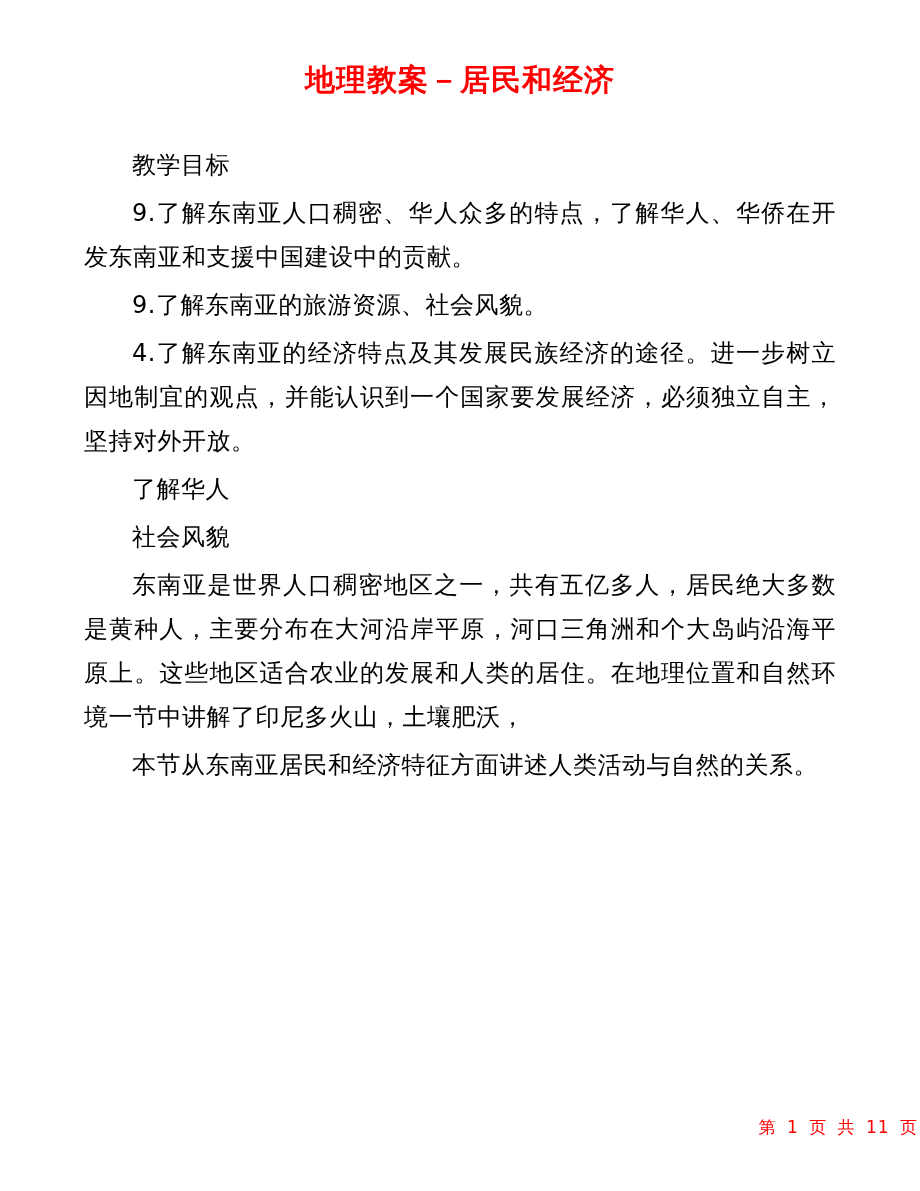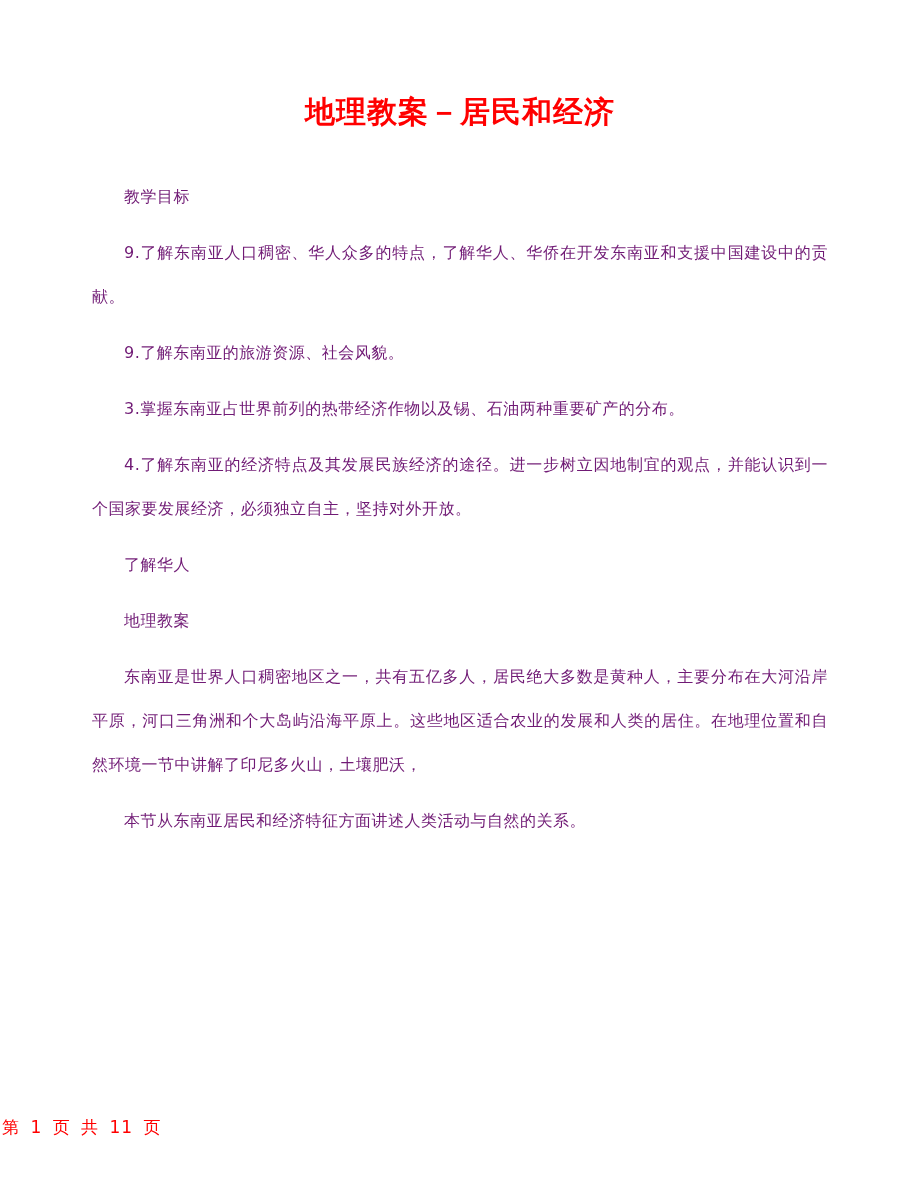--- a/index.html
+++ b/index.html
@@ -16,70 +16,69 @@
   .page {
     position: relative;
     width: 920px;
     height: 1191px;
     box-sizing: border-box;
     padding: 0 80px;
     overflow: hidden;
   }
   .doc-title {
     margin: 0;
-    padding-top: 92px;
+    padding-top: 60px;
     text-align: center;
     color: #ff0000;
     font-size: 30px;
     font-weight: bold;
     letter-spacing: 1px;
     line-height: 1.3;
   }
   .body-content {
     margin-top: 44px;
   }
   .para {
-    margin: 12px;
-    font-size: 16px;
+    margin: 4px;
+    font-size: 24px;
     line-height: 44px;
-    color: #701a75;
+    color: #000000;
     text-align: justify;
     text-justify: inter-ideograph;
     text-indent: 2em;
     letter-spacing: 0.5px;
   }
   .footer {
     position: absolute;
     left: 0;
     right: 0;
     bottom: 52px;
-    text-align: left;
+    text-align: right;
     color: #ff0000;
     font-size: 17px;
     letter-spacing: 1px;
   }
   .footer .pg {
     padding: 0 2px;
   }
 </style>
 </head>
 <body>
 
 <div class="page">
 
   <h1 class="doc-title">地理教案－居民和经济</h1>
 
   <div class="body-content">
     <p class="para">教学目标</p>
     <p class="para">9.了解东南亚人口稠密、华人众多的特点，了解华人、华侨在开发东南亚和支援中国建设中的贡献。</p>
     <p class="para">9.了解东南亚的旅游资源、社会风貌。</p>
-    <p class="para">3.掌握东南亚占世界前列的热带经济作物以及锡、石油两种重要矿产的分布。</p>
     <p class="para">4.了解东南亚的经济特点及其发展民族经济的途径。进一步树立因地制宜的观点，并能认识到一个国家要发展经济，必须独立自主，坚持对外开放。</p>
     <p class="para">了解华人</p>
-    <p class="para">地理教案</p>
+    <p class="para">社会风貌</p>
     <p class="para">东南亚是世界人口稠密地区之一，共有五亿多人，居民绝大多数是黄种人，主要分布在大河沿岸平原，河口三角洲和个大岛屿沿海平原上。这些地区适合农业的发展和人类的居住。在地理位置和自然环境一节中讲解了印尼多火山，土壤肥沃，</p>
     <p class="para">本节从东南亚居民和经济特征方面讲述人类活动与自然的关系。</p>
   </div>
 
   <div class="footer">
     <span class="pg">第</span>
     <span class="pg">1</span>
     <span class="pg">页</span>
     <span class="pg">共</span>
     <span class="pg">11</span>

